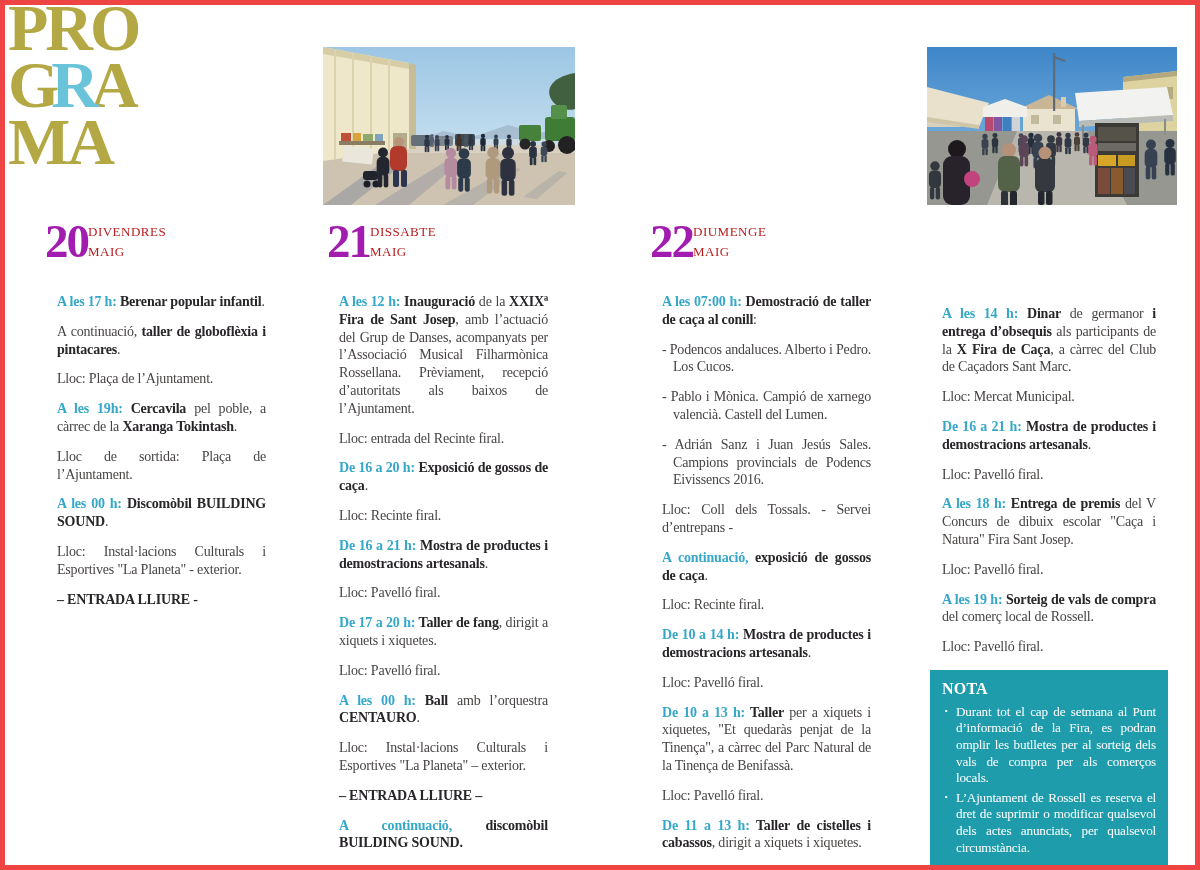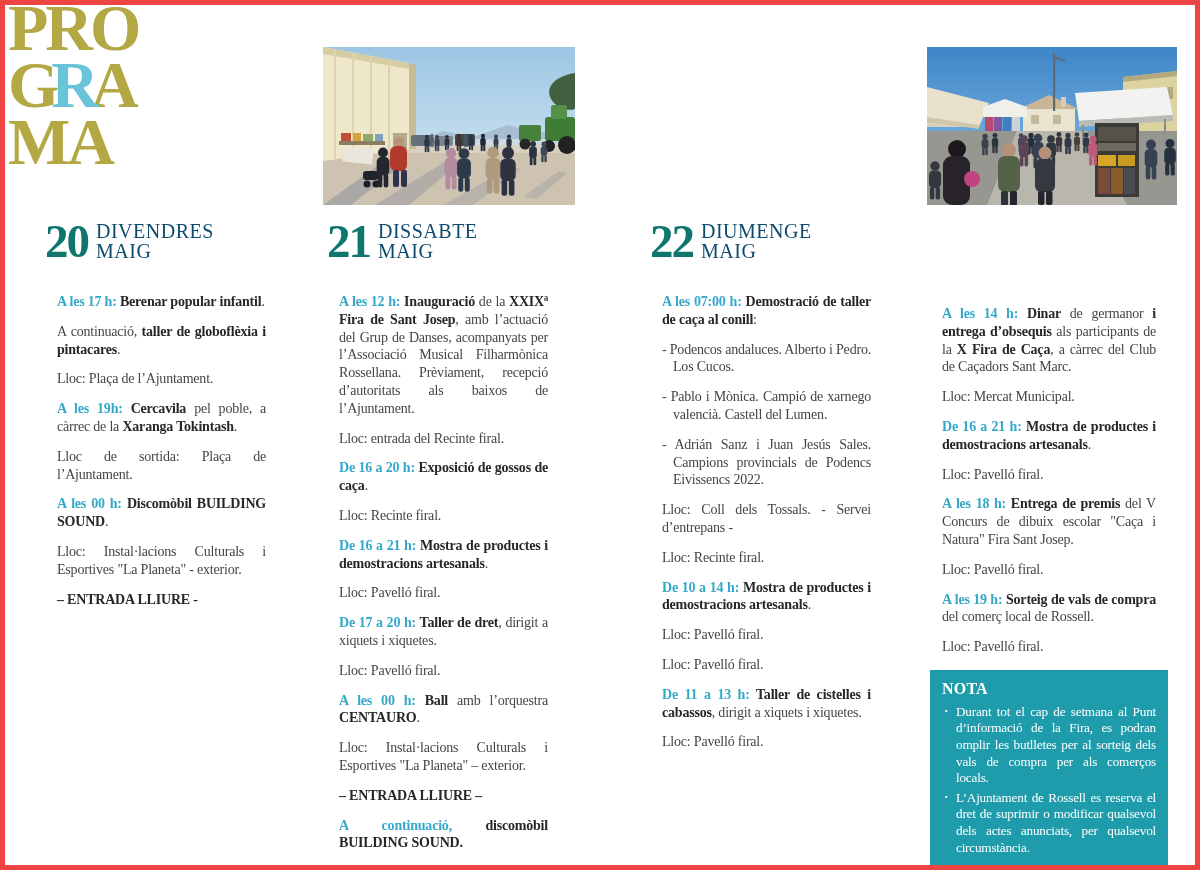--- a/index.html
+++ b/index.html
@@ -18,22 +18,22 @@
   .photo{position:absolute;margin:0;padding:0;}
   .photo svg{display:block;}
   .photo-1{left:318px;top:42px;width:252px;height:158px;}
   .photo-2{left:922px;top:42px;width:250px;height:158px;}
   
   .col{position:absolute;top:214px;width:233px;color:#474443;
        font-size:14px;line-height:17.8px;letter-spacing:-0.2px;}
   .col-1{left:40px;}.col-2{left:322px;}.col-3{left:645px;}
   .col-4{left:925px;top:288px;width:238px;}
   .day-header{display:flex;align-items:flex-start;height:58px;margin-bottom:16px;}
-  .day-num{font-size:47px;line-height:44px;font-weight:700;color:#0f766e;letter-spacing:-2px;}
-  .day-name{font-size:20px;line-height:19.5px;color:#0c4a6e;margin-left:8px;padding-top:3px;letter-spacing:0.5px;}
+  .day-num{font-size:47px;line-height:44px;font-weight:700;color:#a21caf;letter-spacing:-2px;}
+  .day-name{font-size:13px;line-height:19.5px;color:#b91c1c;padding-top:3px;letter-spacing:0.5px;}
   .event{margin-bottom:12px;}
   .event p{margin:12px;text-align:justify;}
   .event p.hang{padding-left:11px;text-indent:-11px;}
   .sg-n{color:inherit;}
   .sg-time{color:#35a8ca;font-weight:700;}
   .sg-b{color:#29262a;font-weight:700;}
   
   .nota{background:#1f9cab;color:#ffffff;padding:10px 12px 6px;margin-top:14px;}
   .nota h2{margin:0 0 6px;font-size:16px;letter-spacing:0.2px;}
   .nota p{margin:0 0 3px;font-size:13.2px;line-height:16.6px;text-align:justify;
@@ -267,21 +267,21 @@
     </article>
     <article class="event">
       <p><span class="sg-time">De 16 a 20 h: </span><span class="sg-b">Exposició de gossos de caça</span><span class="sg-n">.</span></p>
       <p><span class="sg-n">Lloc: Recinte firal.</span></p>
     </article>
     <article class="event">
       <p><span class="sg-time">De 16 a 21 h: </span><span class="sg-b">Mostra de productes i demostracions artesanals</span><span class="sg-n">.</span></p>
       <p><span class="sg-n">Lloc: Pavelló firal.</span></p>
     </article>
     <article class="event">
-      <p><span class="sg-time">De 17 a 20 h: </span><span class="sg-b">Taller de dret</span><span class="sg-n">, dirigit a xiquets i xiquetes.</span></p>
+      <p><span class="sg-time">De 17 a 20 h: </span><span class="sg-b">Taller de fang</span><span class="sg-n">, dirigit a xiquets i xiquetes.</span></p>
       <p><span class="sg-n">Lloc: Pavelló firal.</span></p>
     </article>
     <article class="event">
       <p><span class="sg-time">A les 00 h: </span><span class="sg-b">Ball</span><span class="sg-n"> amb l’orquestra </span><span class="sg-b">CENTAURO</span><span class="sg-n">.</span></p>
       <p><span class="sg-n">Lloc: Instal·lacions Culturals i Esportives "La Planeta" – exterior.</span></p>
       <p><span class="sg-b">– ENTRADA LLIURE –</span></p>
     </article>
     <article class="event">
       <p><span class="sg-time">A continuació, </span><span class="sg-b">discomòbil BUILDING SOUND.</span></p>
       <p><span class="sg-n">Lloc: Instal·lacions Culturals i Esportives "La Planeta" - exterior.</span></p>
@@ -290,31 +290,33 @@
 
   <section class="col col-3">
     <header class="day-header">
       <span class="day-num">22</span>
       <span class="day-name"><span>DIUMENGE</span><br><span>MAIG</span></span>
     </header>
     <article class="event">
       <p><span class="sg-time">A les 07:00 h: </span><span class="sg-b">Demostració de taller de caça al conill</span><span class="sg-n">:</span></p>
       <p class="hang"><span class="sg-n">- Podencos andaluces. Alberto i Pedro. Los Cucos.</span></p>
       <p class="hang"><span class="sg-n">- Pablo i Mònica. Campió de xarnego valencià. Castell del Lumen.</span></p>
-      <p class="hang"><span class="sg-n">- Adrián Sanz i Juan Jesús Sales. Campions provincials de Podencs Eivissencs 2022.</span></p>
+      <p class="hang"><span class="sg-n">- Adrián Sanz i Juan Jesús Sales. Campions provincials de Podencs Eivissencs 2016.</span></p>
       <p><span class="sg-n">Lloc: Coll dels Tossals. - Servei d’entrepans -</span></p>
     </article>
     <article class="event">
+      <p><span class="sg-time">A continuació, </span><span class="sg-b">exposició de gossos de caça</span><span class="sg-n">.</span></p>
       <p><span class="sg-n">Lloc: Recinte firal.</span></p>
     </article>
     <article class="event">
       <p><span class="sg-time">De 10 a 14 h: </span><span class="sg-b">Mostra de productes i demostracions artesanals</span><span class="sg-n">.</span></p>
       <p><span class="sg-n">Lloc: Pavelló firal.</span></p>
     </article>
     <article class="event">
+      <p><span class="sg-time">De 10 a 13 h: </span><span class="sg-b">Taller</span><span class="sg-n"> per a xiquets i xiquetes, "Et quedaràs penjat de la Tinença", a càrrec del Parc Natural de la Tinença de Benifassà.</span></p>
       <p><span class="sg-n">Lloc: Pavelló firal.</span></p>
     </article>
     <article class="event">
       <p><span class="sg-time">De 11 a 13 h: </span><span class="sg-b">Taller de cistelles i cabassos</span><span class="sg-n">, dirigit a xiquets i xiquetes.</span></p>
       <p><span class="sg-n">Lloc: Pavelló firal.</span></p>
     </article>
   </section>
 
   <section class="col col-4">
     <article class="event">

